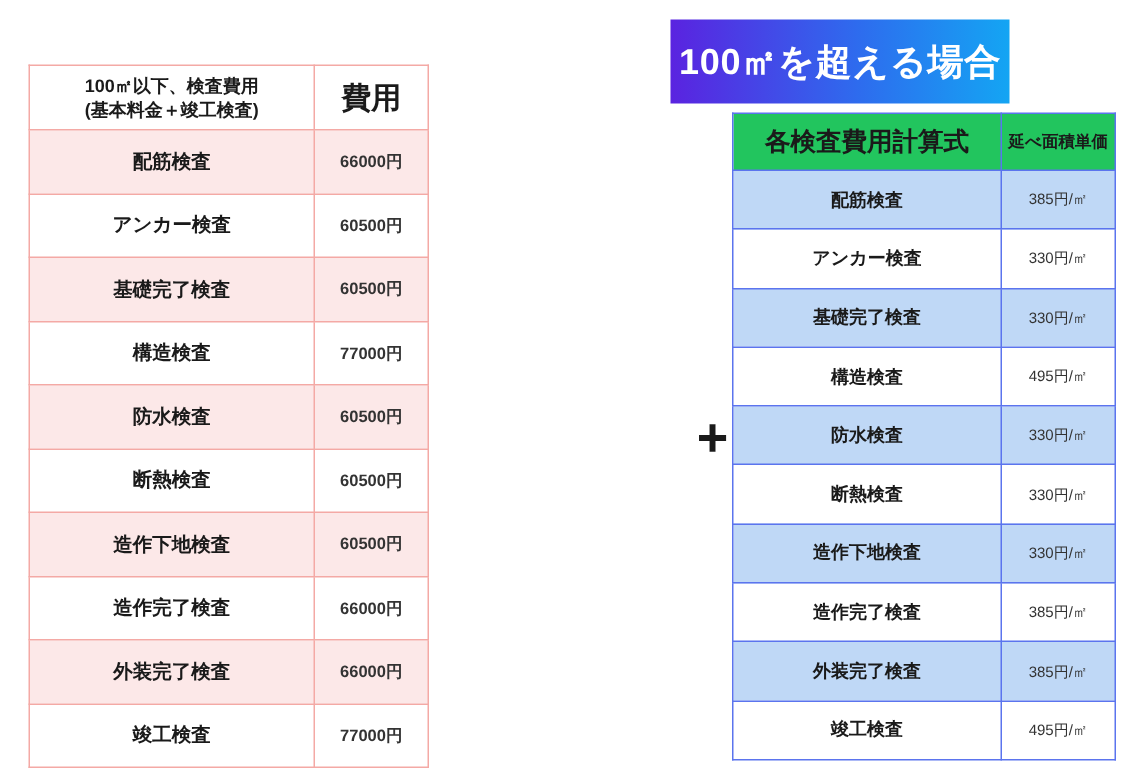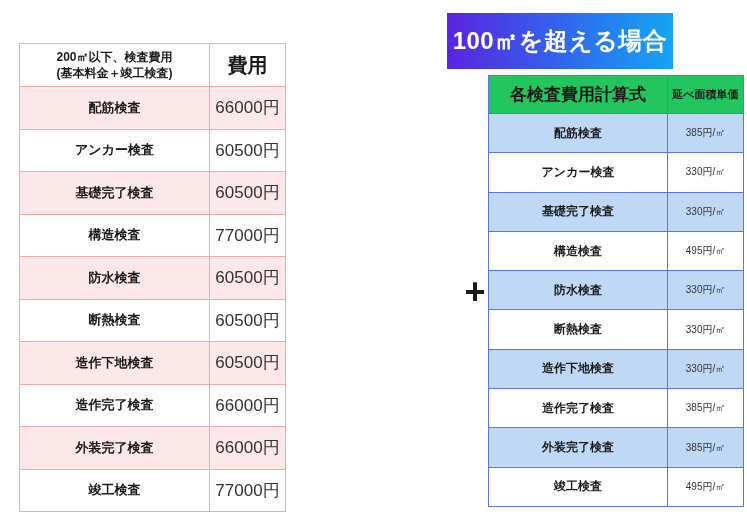--- a/index.html
+++ b/index.html
@@ -12,21 +12,21 @@
   .ltable { position:absolute; left:19px; top:43px; border-collapse:collapse; table-layout:fixed; background:#fff; }
   .ltable th, .ltable td { border:1px solid #f4a9a5; text-align:center; vertical-align:middle; padding:0 4px; }
   .ltable col.c-label { width:190px; }
   .ltable col.c-value { width:76px; }
   .ltable thead th { height:42px; background:#ffffff; }
   .ltable tbody td { height:41.5px; }
   .ltable tbody tr:nth-child(odd) { background:#fce8e8; }
   .lt-title { font-weight:bold; font-size:12px; line-height:1.35; }
   .lt-cost-h { font-weight:bold; font-size:20px; }
   .lt-label { font-weight:bold; font-size:13px; }
-  .lt-value { font-size:17px; color:#333; font-weight:400; }
+  .lt-value { font-size:11px; color:#333; font-weight:700; }
 
   
   .rtable { position:absolute; left:488px; top:75px; border-collapse:collapse; table-layout:fixed; background:#fff; }
   .rtable th, .rtable td { border:1px solid #5b74ee; text-align:center; vertical-align:middle; padding:0 4px; }
   .rtable col.c-label { width:179px; }
   .rtable col.c-value { width:76px; }
   .rtable thead th { height:37px; background:#22c55e; }
   .rtable tbody td { height:38.3px; }
   .rtable tbody tr:nth-child(odd) { background:#bfd8f6; }
   .rt-title { font-weight:bold; font-size:17px; }
@@ -63,21 +63,21 @@
 <div class="canvas">
 
   <table class="ltable">
     <colgroup>
         <col class="c-label">
         <col class="c-value">
       </colgroup>
     <thead>
       <tr>
         <th>
-          <div class="lt-title">200㎡以下、検査費用</div>
+          <div class="lt-title">100㎡以下、検査費用</div>
           <div class="lt-title">(基本料金＋竣工検査)</div>
         </th>
         <th class="lt-cost-h">費用</th>
       </tr>
     </thead>
     <tbody>
       <tr>
           <td class="lt-label">配筋検査</td>
           <td class="lt-value">66000円</td>
         </tr>

